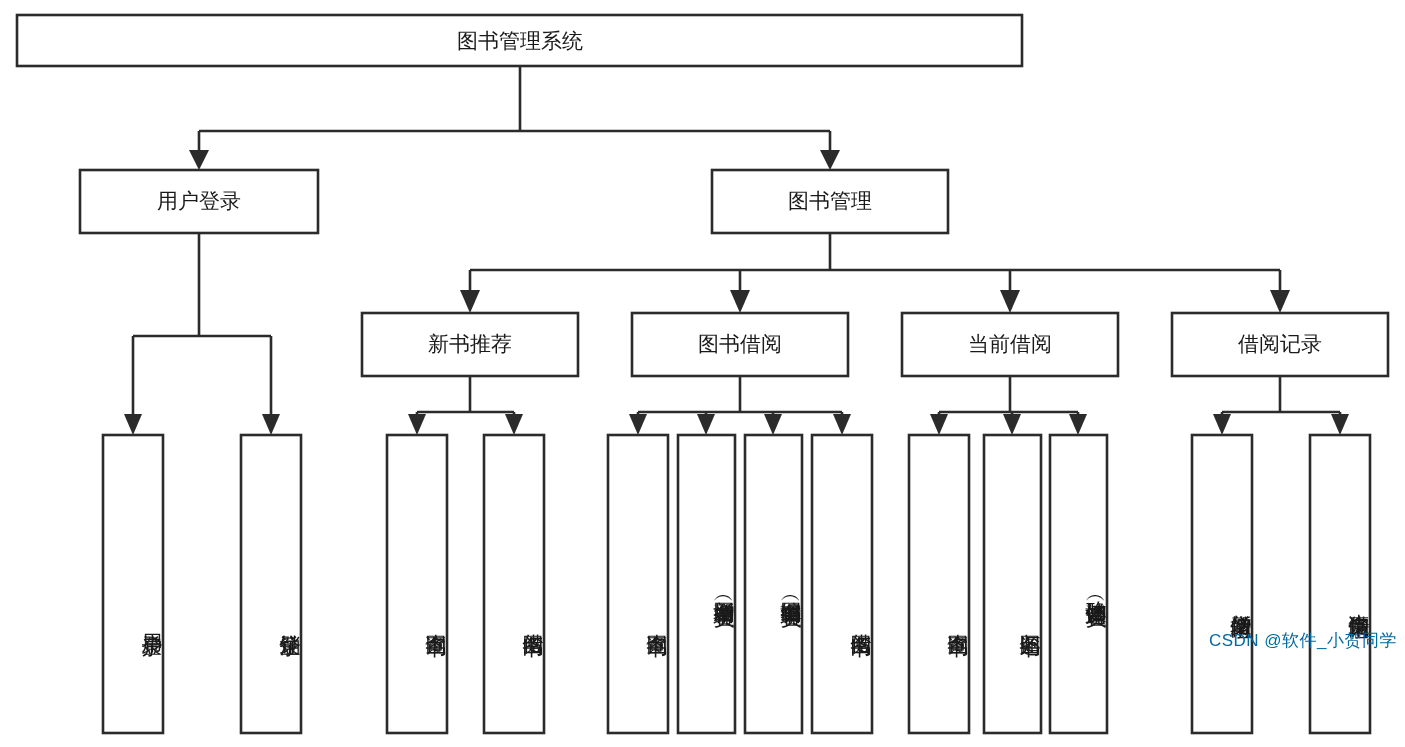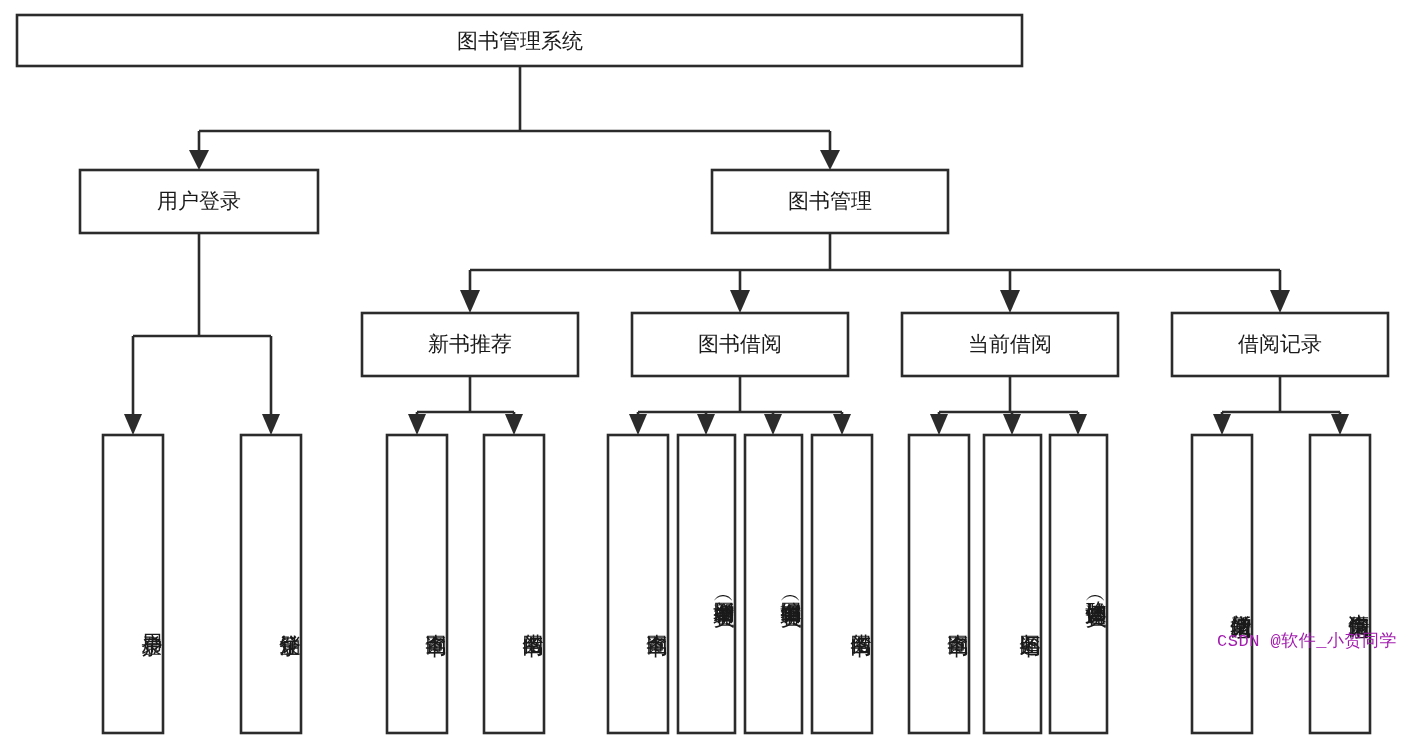--- a/index.html
+++ b/index.html
@@ -60,23 +60,23 @@
     line-height: 1.06;
     color: #1a1a1a;
     letter-spacing: 1px;
     white-space: nowrap;
     pointer-events: none;
   }
   .watermark {
     position: absolute;
     right: 8px;
     bottom: 6px;
-    font-family: Liberation Mono, monospace;
+    font-family: Liberation Sans, sans-serif;
     font-size: 17px;
-    color: #a21caf;
+    color: #0369a1;
     white-space: nowrap;
     letter-spacing: 0.5px;
   }
 </style>
 </head>
 <body>
 
 <div id="diagram-root">
 
   <svg class="tree-canvas" viewBox="0 0 1405 747" xmlns="http://www.w3.org/2000/svg">

